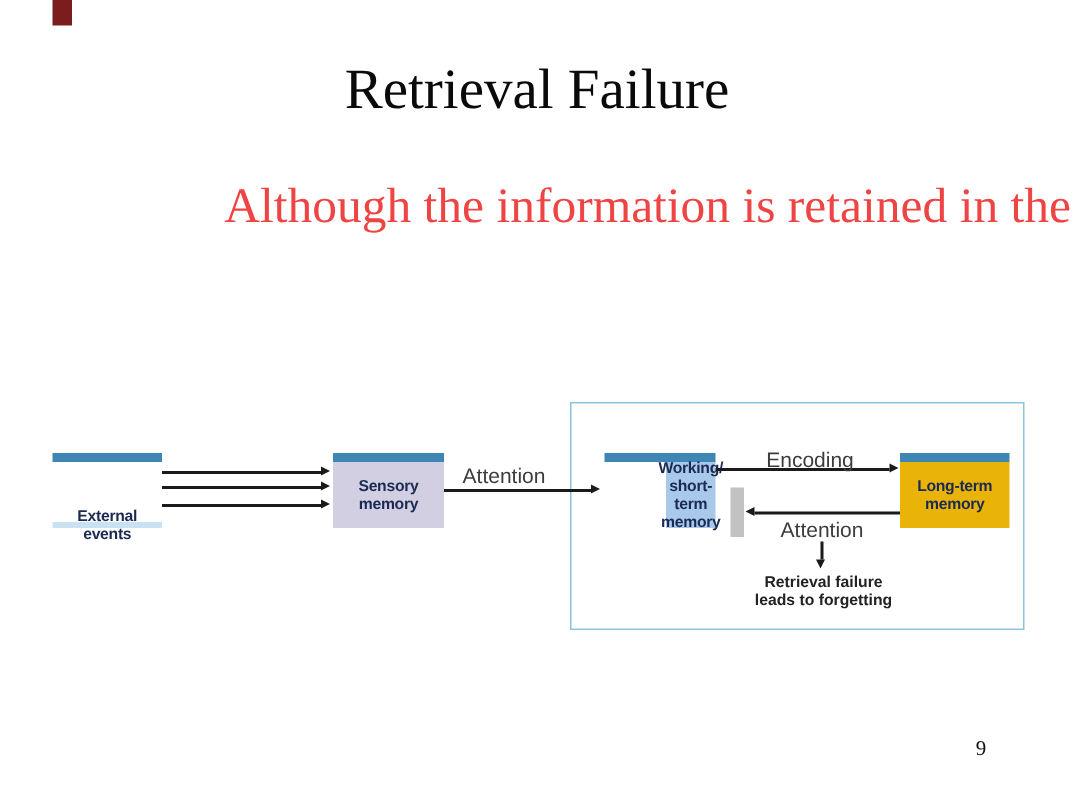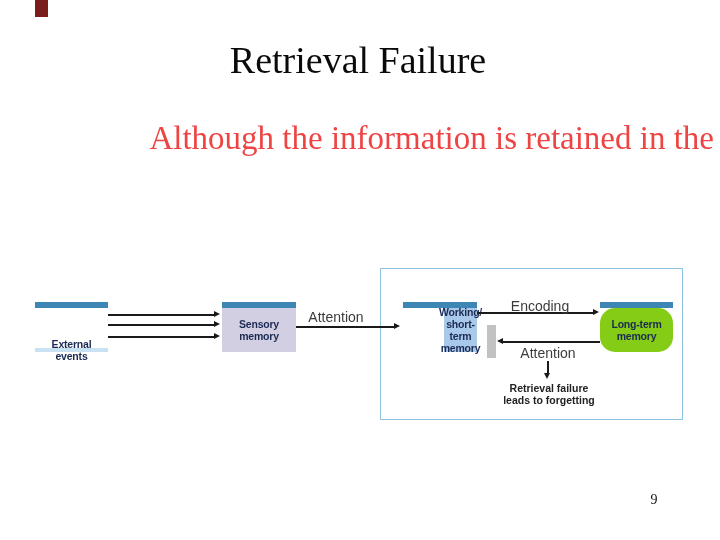--- a/index.html
+++ b/index.html
@@ -97,21 +97,21 @@
       <div class="bar" style="background: rgb(62, 134, 180);"></div>
       <div class="fillarea" style="background: rgb(169, 201, 234); margin-left: 41px;">
         <div class="mem-label">Working/
 short-term
 memory</div>
       </div>
     </div>
 
     <div class="mem-box box-longterm">
       <div class="bar" style="background: rgb(62, 134, 180);"></div>
-      <div class="fillarea" style="background: #84cc16; border-radius: 15px;">
+      <div class="fillarea" style="background: #eab308;">
         <div class="mem-label">Long-term
 memory</div>
       </div>
     </div>
 
     <div class="hline ext1-line"></div>
     <div class="head-right ext1-head"></div>
     <div class="hline ext2-line"></div>
     <div class="head-right ext2-head"></div>
     <div class="hline ext3-line"></div>

